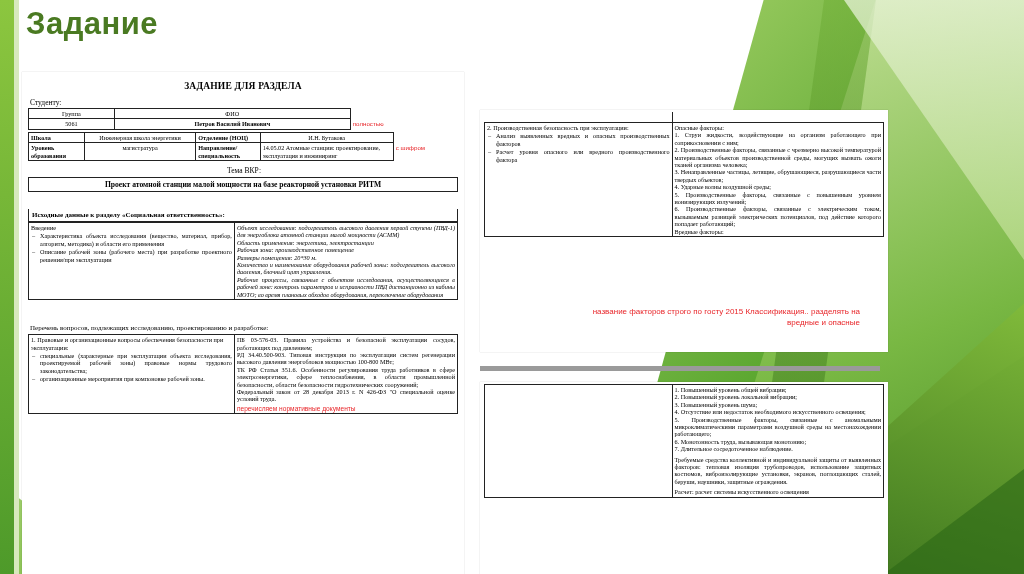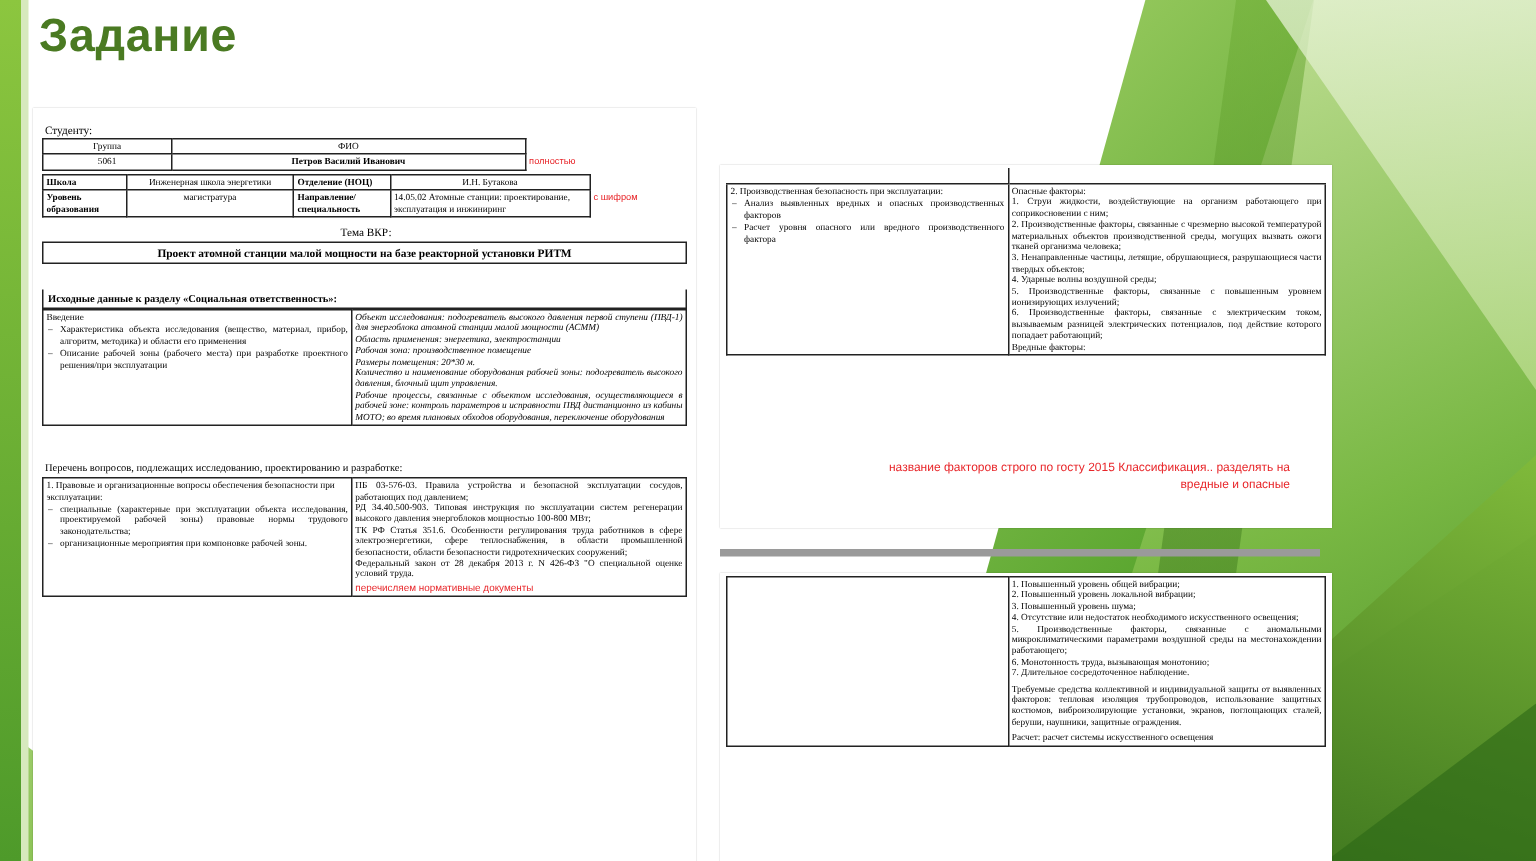--- a/index.html
+++ b/index.html
@@ -237,20 +237,21 @@
   <div class="poly p7"></div>
   <div class="poly p6"></div>
   <div class="bg-left-strip"></div>
   <div class="bg-left-strip2"></div>
 </div>
 
 <div class="slide-title">Задание</div>
 
 <div class="page page-left">
 
+  <div class="doc-h1">ЗАДАНИЕ ДЛЯ РАЗДЕЛА</div>
 
   <div class="row-label">Студенту:</div>
 
   <table class="doc">
     <colgroup>
         <col style="width:20%">
         <col style="width:55%">
         <col style="width:25%">
       </colgroup>
     <tbody>

